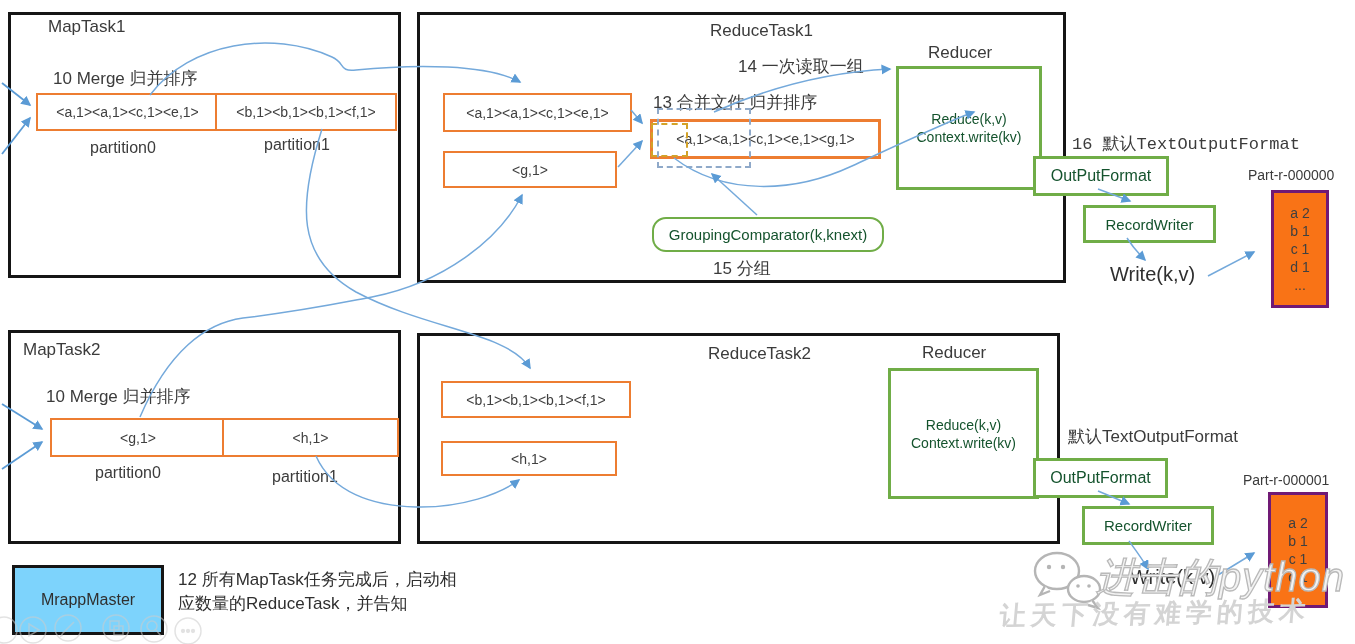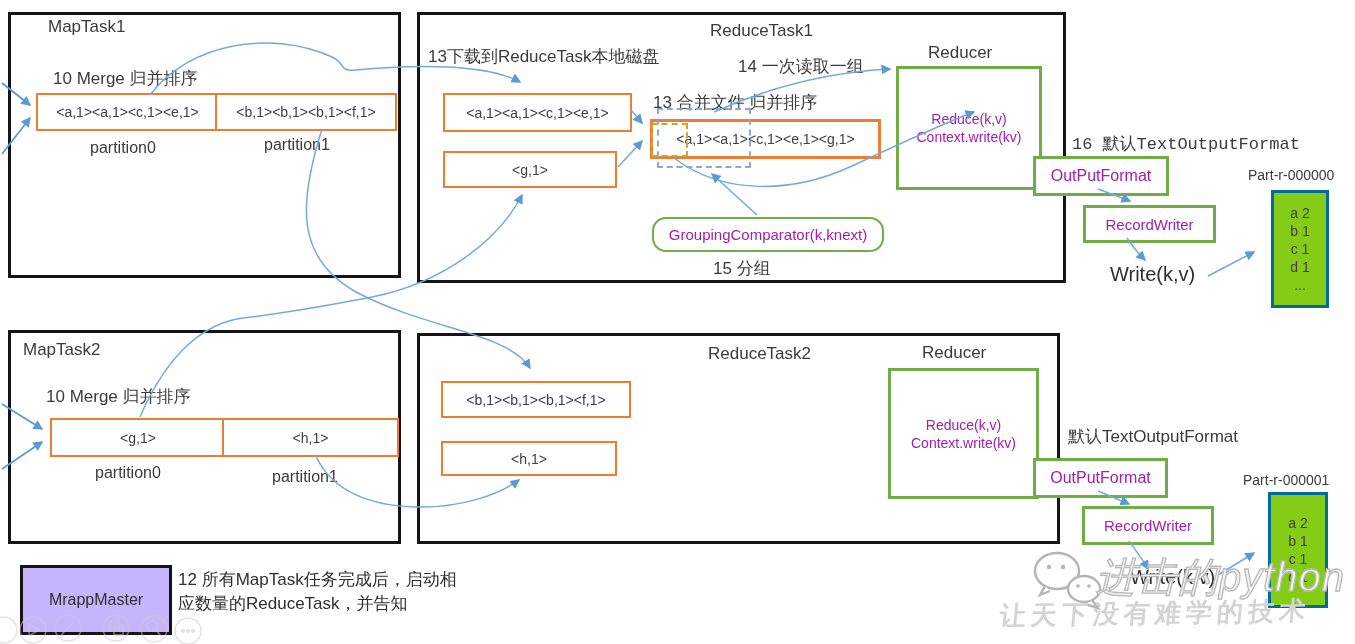--- a/index.html
+++ b/index.html
@@ -6,55 +6,54 @@
   body{
     width:1355px;height:644px;position:relative;background:#ffffff;
     font-family:"Liberation Sans","DejaVu Sans",sans-serif;color:#3b3b3b;overflow:hidden;
   }
   .abs{position:absolute;}
   .blackbox{position:absolute;border:3px solid #151515;background:transparent;}
   .lbl{position:absolute;white-space:nowrap;font-size:17px;color:#3b3b3b;}
   .lbl-sm{font-size:16px;}
   .obox{position:absolute;border:2px solid #ED7D31;background:#fff;display:flex;align-items:center;justify-content:center;font-size:14px;color:#404040;white-space:nowrap;}
   .obox-thick{border-width:3px;}
-  .gbox{position:absolute;border:3px solid #70AD47;background:#fff;display:flex;align-items:center;justify-content:center;font-size:15px;color:#a21caf;white-space:nowrap;}
+  .gbox{position:absolute;border:3px solid #70AD47;background:#fff;display:flex;align-items:center;justify-content:center;font-size:15px;color:#14532d;white-space:nowrap;}
   .gbox-thin{border-width:2px;}
   .reducer-body{flex-direction:column;font-size:14px;line-height:18px;text-align:center;}
-  .partbox{position:absolute;border:3px solid #0369a1;background:#84cc16;display:flex;flex-direction:column;align-items:center;justify-content:center;font-size:14px;line-height:18px;text-align:left;color:#404040;}
+  .partbox{position:absolute;border:3px solid #701a75;background:#f97316;display:flex;flex-direction:column;align-items:center;justify-content:center;font-size:14px;line-height:18px;text-align:left;color:#404040;}
   .dash-blue{position:absolute;border:2px dashed #8fa9c9;background:transparent;}
   .dash-orange{position:absolute;border:2px dashed #d3a228;background:transparent;}
   .arrow-layer{position:absolute;left:0;top:0;z-index:30;pointer-events:none;}
   .write-label{position:absolute;font-size:20px;color:#2f2f2f;white-space:nowrap;z-index:5;}
   .watermark{position:absolute;z-index:40;pointer-events:none;}
   .wm-brand{
     position:absolute;left:1096px;top:550px;font-size:40px;letter-spacing:1px;
     color:#f3f3f3;-webkit-text-stroke:1.3px #b9b9b9;white-space:nowrap;z-index:41;font-style:italic;
   }
   .wm-slogan{
     position:absolute;left:1000px;top:596px;font-size:26px;font-weight:bold;letter-spacing:5px;
     color:#d4d4d4;white-space:nowrap;z-index:41;transform:skewX(-6deg) rotate(-1deg);
   }
   .note{position:absolute;left:178px;top:568px;font-size:17px;line-height:24px;color:#2f2f2f;white-space:nowrap;}
-  .mrapp{position:absolute;left:20px;top:565px;width:146px;height:64px;border:3px solid #151515;background:#c4b5fd;display:flex;align-items:center;justify-content:center;font-size:16px;color:#2f2f2f;z-index:10;}
+  .mrapp{position:absolute;left:12px;top:565px;width:146px;height:64px;border:3px solid #151515;background:#7dd3fc;display:flex;align-items:center;justify-content:center;font-size:16px;color:#2f2f2f;z-index:10;}
 </style>
 </head>
 <body>
 
 <div class="blackbox" style="left:8px;top:12px;width:387px;height:260px;">
   <div class="lbl" style="left:12px;top:2px;margin-left:25px;">MapTask1</div>
   <div class="lbl" style="left:42px;top:52px;">10 Merge 归并排序</div>
 </div>
 <div class="obox" style="left:36px;top:93px;width:179px;height:34px;">&lt;a,1&gt;&lt;a,1&gt;&lt;c,1&gt;&lt;e,1&gt;</div>
 <div class="obox" style="left:215px;top:93px;width:178px;height:34px;">&lt;b,1&gt;&lt;b,1&gt;&lt;b,1&gt;&lt;f,1&gt;</div>
 <div class="lbl lbl-sm" style="left:90px;top:139px;">partition0</div>
 <div class="lbl lbl-sm" style="left:264px;top:136px;">partition1</div>
 
 <div class="blackbox" style="left:417px;top:12px;width:643px;height:265px;">
   <div class="lbl" style="left:290px;top:6px;">ReduceTask1</div>
-  <div class="lbl" style="left:8px;top:30px;">13下载到ReduceTask本地磁盘</div>
   <div class="lbl" style="left:318px;top:40px;">14 一次读取一组</div>
   <div class="lbl" style="left:233px;top:76px;">13 合并文件 归并排序</div>
   <div class="lbl" style="left:293px;top:242px;">15 分组</div>
   <div class="lbl" style="left:508px;top:28px;">Reducer</div>
 </div>
 <div class="obox" style="left:443px;top:93px;width:185px;height:35px;">&lt;a,1&gt;&lt;a,1&gt;&lt;c,1&gt;&lt;e,1&gt;</div>
 <div class="obox" style="left:443px;top:151px;width:170px;height:33px;">&lt;g,1&gt;</div>
 <div class="obox obox-thick" style="left:650px;top:119px;width:225px;height:34px;">&lt;a,1&gt;&lt;a,1&gt;&lt;c,1&gt;&lt;e,1&gt;&lt;g,1&gt;</div>
 <div class="dash-blue" style="left:657px;top:108px;width:90px;height:56px;"></div>
 <div class="dash-orange" style="left:651px;top:123px;width:33px;height:30px;"></div>

